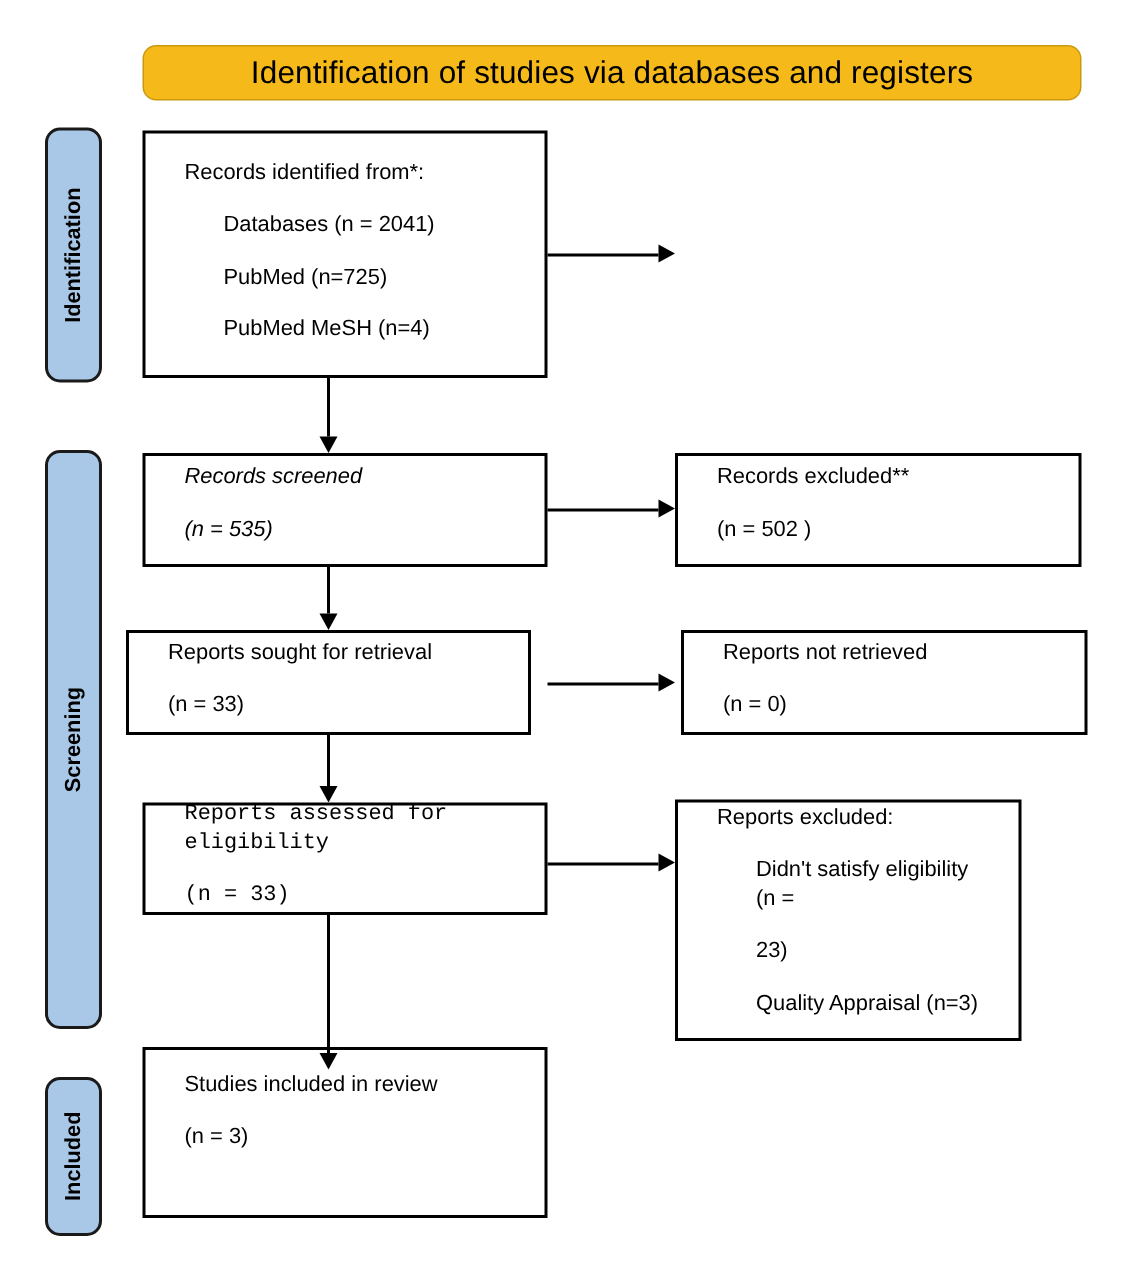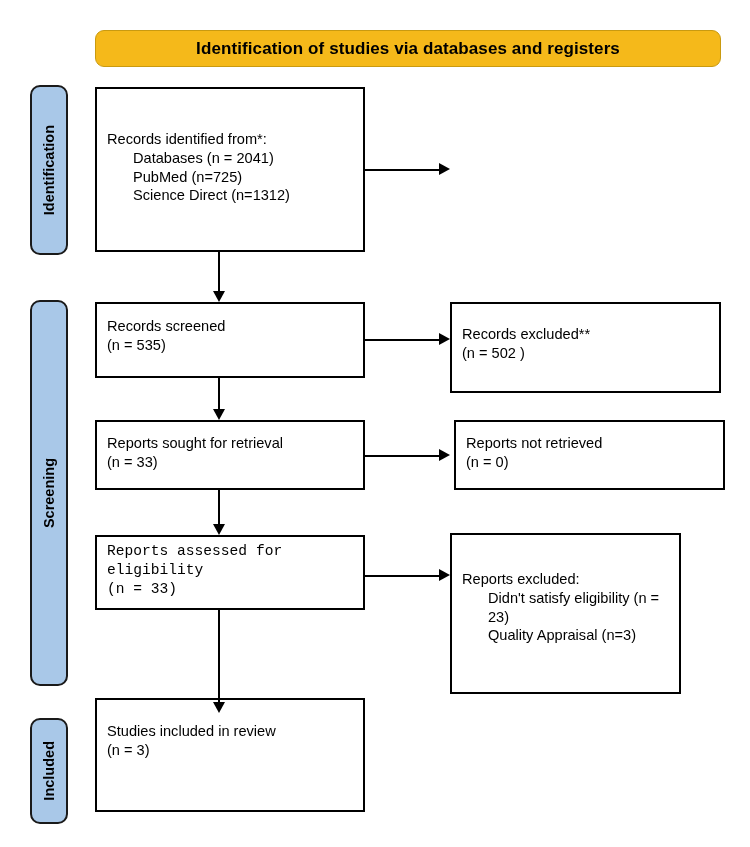--- a/index.html
+++ b/index.html
@@ -17,21 +17,21 @@
   .banner{
     position:absolute;
     left:95px; top:30px; width:626px; height:37px;
     background:#F5B91A;
     border:1.5px solid #C99A10;
     border-radius:9px;
     display:flex;align-items:center;justify-content:center;
     box-sizing:border-box;
   }
   .banner span{
-    font-size:17px;font-weight:bold;letter-spacing:.1px;color:#000;
+    font-size:21px;font-weight:normal;letter-spacing:.1px;color:#000;
   }
 
   
   .pill{
     position:absolute;
     left:30px; width:38px;
     background:#A9C8E8;
     border:2px solid #1a1a1a;
     border-radius:10px;
     box-sizing:border-box;
@@ -53,49 +53,49 @@
     position:absolute;
     background:#ffffff;
     border:2px solid #000;
     box-sizing:border-box;
     padding:0 10px;
     display:flex;
     flex-direction:column;
     justify-content:center;
   }
   .box p{
-    margin:0;
+    margin:16px;
     font-size:14.6px;
     line-height:1.30;
     color:#000;
     white-space:pre-wrap;
   }
   .box p.indent{ padding-left:26px; text-indent:-0px; }
   .it{font-style:italic;}
 
   
   #box-identified     {left:95px;  top:87px;  width:270px; height:165px;}
   #box-removed        {left:450px; top:87px;  width:271px; height:165px;}
   #box-screened       {left:95px;  top:302px; width:270px; height:76px;}
-  #box-excluded       {left:450px; top:302px; width:271px; height:91px;}
-  #box-sought         {left:95px;  top:420px; width:270px; height:70px;}
+  #box-excluded       {left:450px; top:302px; width:271px; height:76px;}
+  #box-sought         {left:84px;  top:420px; width:270px; height:70px;}
   #box-not-retrieved  {left:454px; top:420px; width:271px; height:70px;}
   #box-assessed       {left:95px;  top:535px; width:270px; height:75px;}
   #box-reports-excl   {left:450px; top:533px; width:231px; height:161px;}
   #box-included       {left:95px;  top:698px; width:270px; height:114px;}
 
   
   #box-identified, #box-removed, #box-screened, #box-excluded,
   #box-sought, #box-not-retrieved, #box-assessed, #box-included{
     justify-content:center;
   }
   #box-identified .stack{transform:translateY(-2px);}
   #box-removed   .stack{transform:translateY(-2px);}
   #box-included  .stack{transform:translateY(-14px);}
-  #box-screened  .stack{transform:translateY(-4px);}
+  #box-screened  .stack{transform:translateY(-4px);font-style:italic;}
   #box-excluded  .stack{transform:translateY(-4px);}
   #box-sought    .stack{transform:translateY(-2px);}
   #box-not-retrieved .stack{transform:translateY(-2px);}
   #box-assessed  .stack{transform:translateY(-2px);font-family:Liberation Mono, monospace;}
   #box-reports-excl .stack{transform:translateY(-6px);}
 
   
   .hline{position:absolute;height:2px;background:#000;}
   .vline{position:absolute;width:2px;background:#000;}
   .arrow-right{
@@ -128,21 +128,21 @@
   </div>
   <div class="pill" id="pill-included">
     <span>Included</span>
   </div>
 
   <div class="box" id="box-identified">
     <div class="stack">
       <p>Records identified from*:</p>
       <p class="indent">Databases (n = 2041)</p>
       <p class="indent">PubMed (n=725)</p>
-      <p class="indent">Science Direct (n=1312)</p>
+      <p class="indent">PubMed MeSH (n=4)</p>
     </div>
   </div>
 
 
   <div class="box" id="box-screened">
     <div class="stack">
       <p>Records screened</p>
       <p>(n = 535)</p>
     </div>
   </div>

